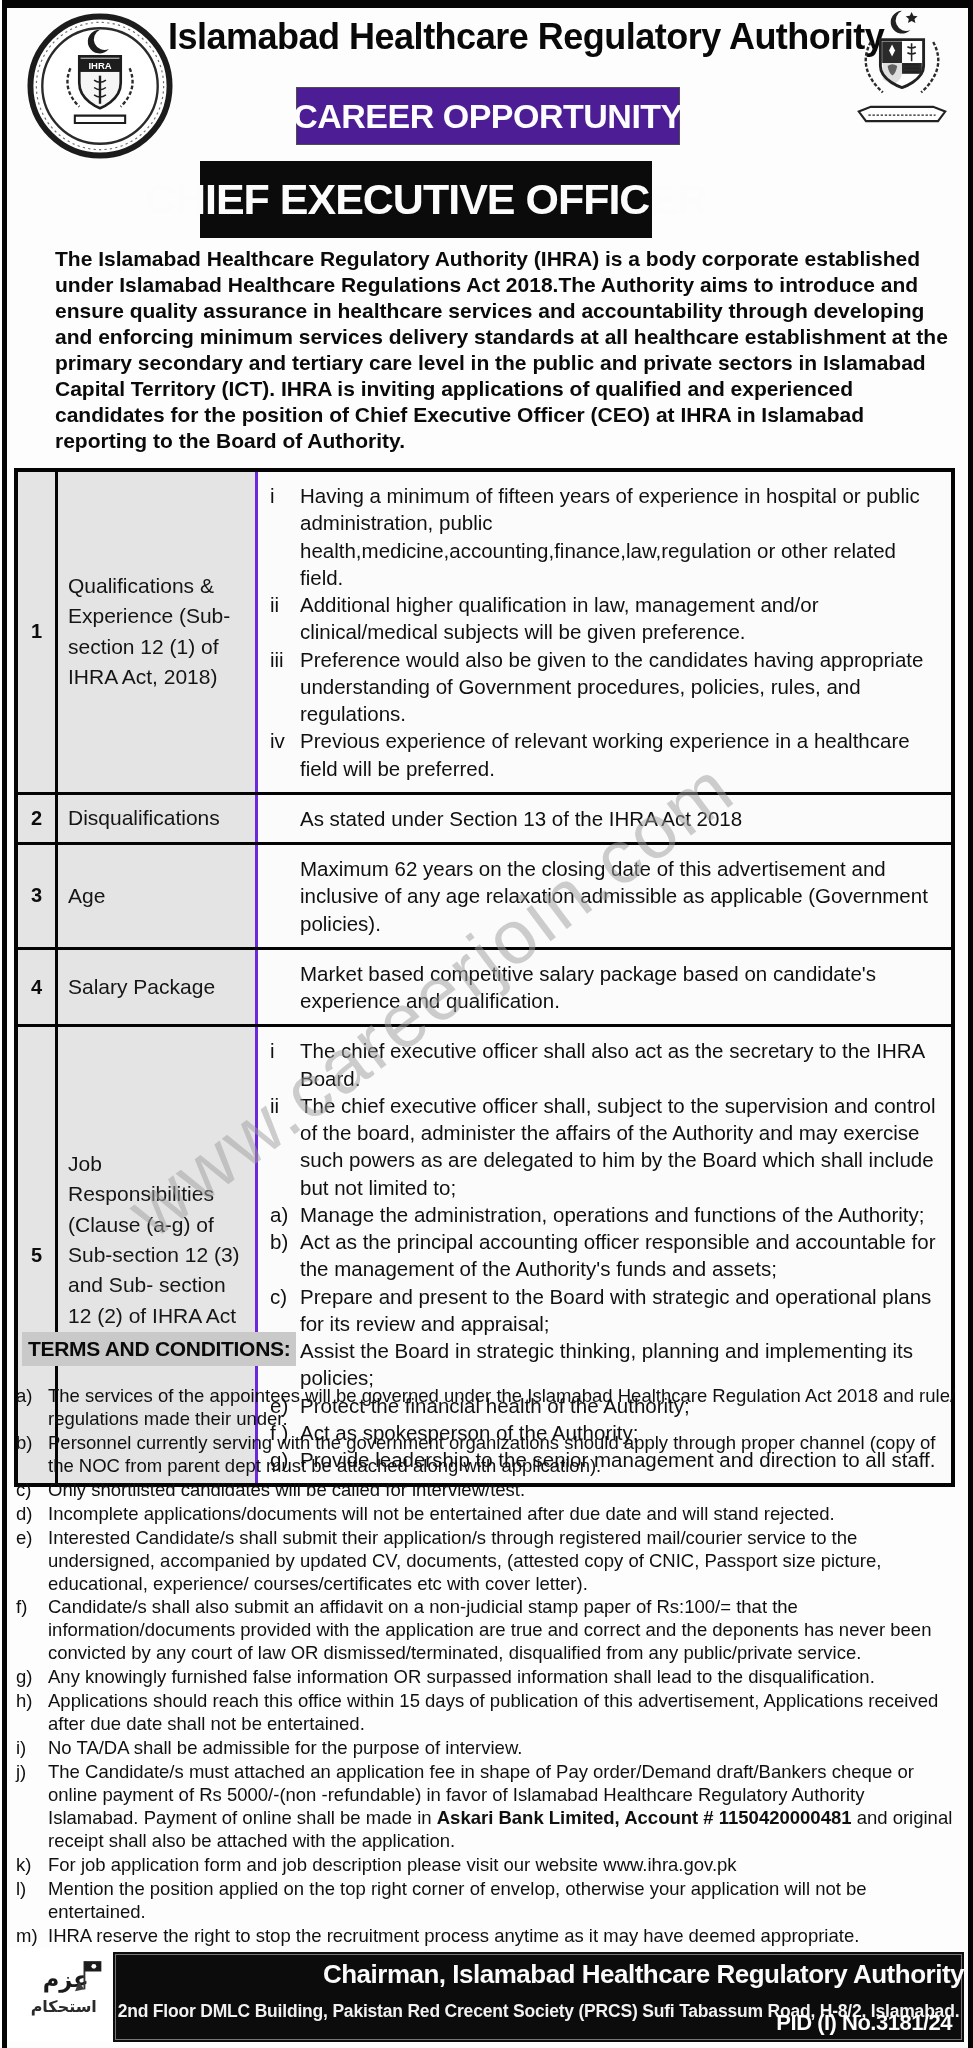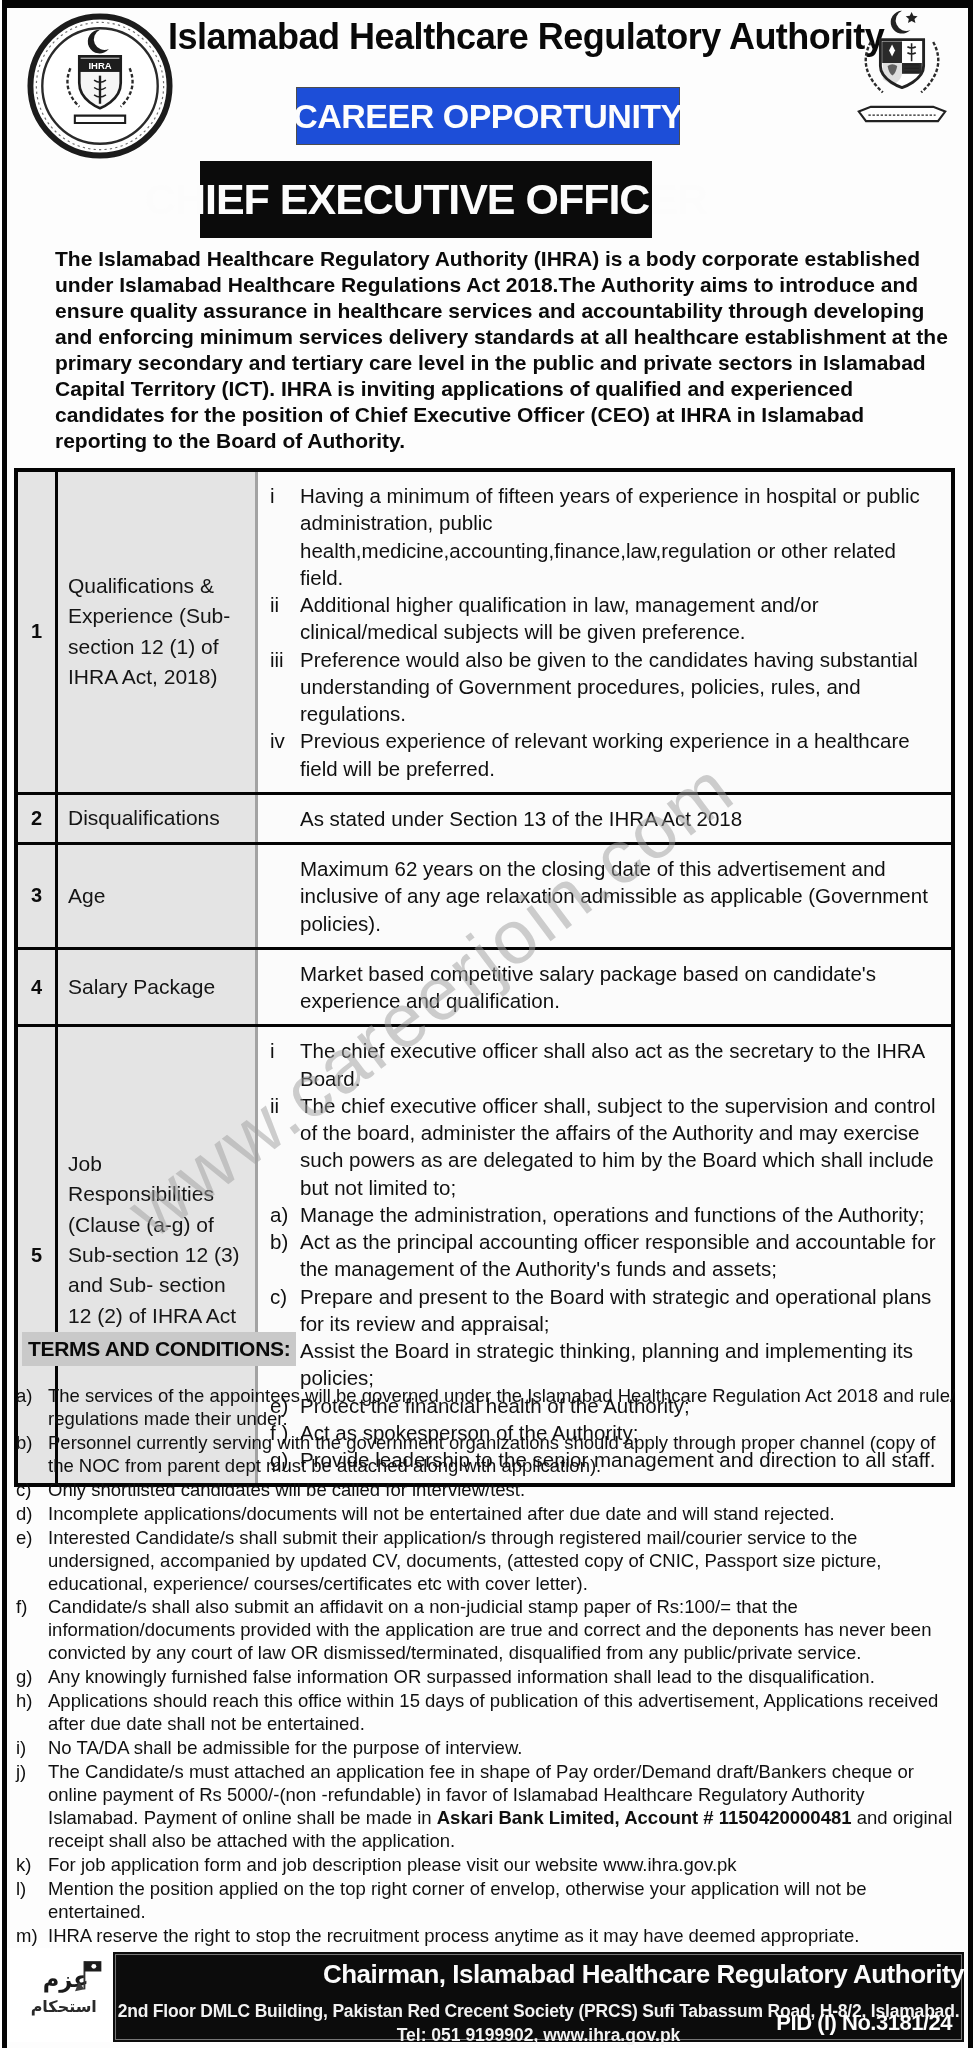--- a/index.html
+++ b/index.html
@@ -13,21 +13,21 @@
   }
   
   .seal{position:absolute;left:26px;top:12px;width:148px;height:148px;}
   .emblem{position:absolute;left:842px;top:6px;width:120px;height:132px;}
   .org-title{
     position:absolute;left:168px;top:16px;width:660px;text-align:center;
     font-size:36px;font-weight:700;letter-spacing:-0.5px;color:#090909;white-space:nowrap;
   }
   .career-banner{
     position:absolute;left:296px;top:87px;width:382px;height:56px;
-    background:#1d4ed8;border:1px solid #4d4d4d;display:flex;align-items:center;justify-content:center;
+    background:#4c1d95;border:1px solid #4d4d4d;display:flex;align-items:center;justify-content:center;
     color:#fdfdfd;font-size:34px;font-weight:700;letter-spacing:-0.5px;white-space:nowrap;
   }
   .ceo-banner{
     position:absolute;left:200px;top:161px;width:452px;height:77px;
     background:#0b0b0b;display:flex;align-items:center;justify-content:center;
     color:#fcfcfc;font-size:43px;font-weight:700;letter-spacing:-1px;white-space:nowrap;
   }
   .intro{
     position:absolute;left:55px;top:246px;width:897px;
     font-size:21px;font-weight:700;line-height:1.24;color:#0a0a0a;
@@ -39,21 +39,21 @@
   }
   .trow{display:flex;border-top:3px solid #040404;}
   .trow:first-child{border-top:none;}
   .r1{min-height:248px;} .r2{min-height:44px;} .r3{min-height:78px;} .r4{min-height:70px;} .r5{min-height:397px;}
   .cnum{
     width:40px;flex:0 0 40px;background:#e4e4e4;border-right:3px solid #040404;
     display:flex;align-items:center;justify-content:center;
     font-size:20px;font-weight:700;box-sizing:border-box;
   }
   .clabel{
-    width:200px;flex:0 0 200px;background:#e4e4e4;border-right:3px solid #a3a3a3;
+    width:200px;flex:0 0 200px;background:#e4e4e4;border-right:3px solid #6d28d9;
     display:flex;align-items:center;padding:8px 10px;box-sizing:border-box;
     font-size:21px;line-height:1.45;color:#151515;
   }
   .ccontent{
     flex:1;background:#fbfbfb;padding:10px 12px;box-sizing:border-box;
     display:flex;flex-direction:column;justify-content:flex-start;
   }
   .r2 .ccontent,.r3 .ccontent,.r4 .ccontent{justify-content:center;}
   .citem{display:flex;font-size:20.5px;line-height:1.33;color:#101010;}
   .cmark{flex:0 0 30px;width:30px;}
@@ -147,21 +147,21 @@
       <div class="citem">
           <span class="cmark">i</span>
           <span class="ctext">Having a minimum of fifteen years of experience in hospital or public administration, public health,medicine,accounting,finance,law,regulation or other related field.</span>
         </div>
       <div class="citem">
           <span class="cmark">ii</span>
           <span class="ctext">Additional higher qualification in law, management and/or clinical/medical subjects will be given preference.</span>
         </div>
       <div class="citem">
           <span class="cmark">iii</span>
-          <span class="ctext">Preference would also be given to the candidates having substantial understanding of Government procedures, policies, rules, and regulations.</span>
+          <span class="ctext">Preference would also be given to the candidates having appropriate understanding of Government procedures, policies, rules, and regulations.</span>
         </div>
       <div class="citem">
           <span class="cmark">iv</span>
           <span class="ctext">Previous experience of relevant working experience in a healthcare field will be preferred.</span>
         </div>
     </div>
   </div>
 
   <div class="trow r2">
     <div class="cnum">2</div>
@@ -316,15 +316,14 @@
     <line x1="76" y1="14" x2="76" y2="44" stroke="#333333" stroke-width="2"></line>
     <path d="M76 14 h18 v11 h-18 z" fill="#1c1c1c"></path>
     <circle cx="86" cy="19.5" r="2.6" fill="#ffffff"></circle>
     <path d="M70 36 l6 8 -10 2 z" fill="#3d3d3d"></path>
   </svg>
 </div>
 
 <div class="footer-bar">
   <div class="footer-chairman">Chairman, Islamabad Healthcare Regulatory Authority</div>
   <div class="footer-address">2nd Floor DMLC Building, Pakistan Red Crecent Society (PRCS)  Sufi Tabassum Road, H-8/2, Islamabad.</div>
-  <div class="footer-tel">Tel: 051 9199902, www.ihra.gov.pk</div>
   <div class="footer-pid">PID (I) No.3181/24</div>
 </div>
 
 </body></html>

